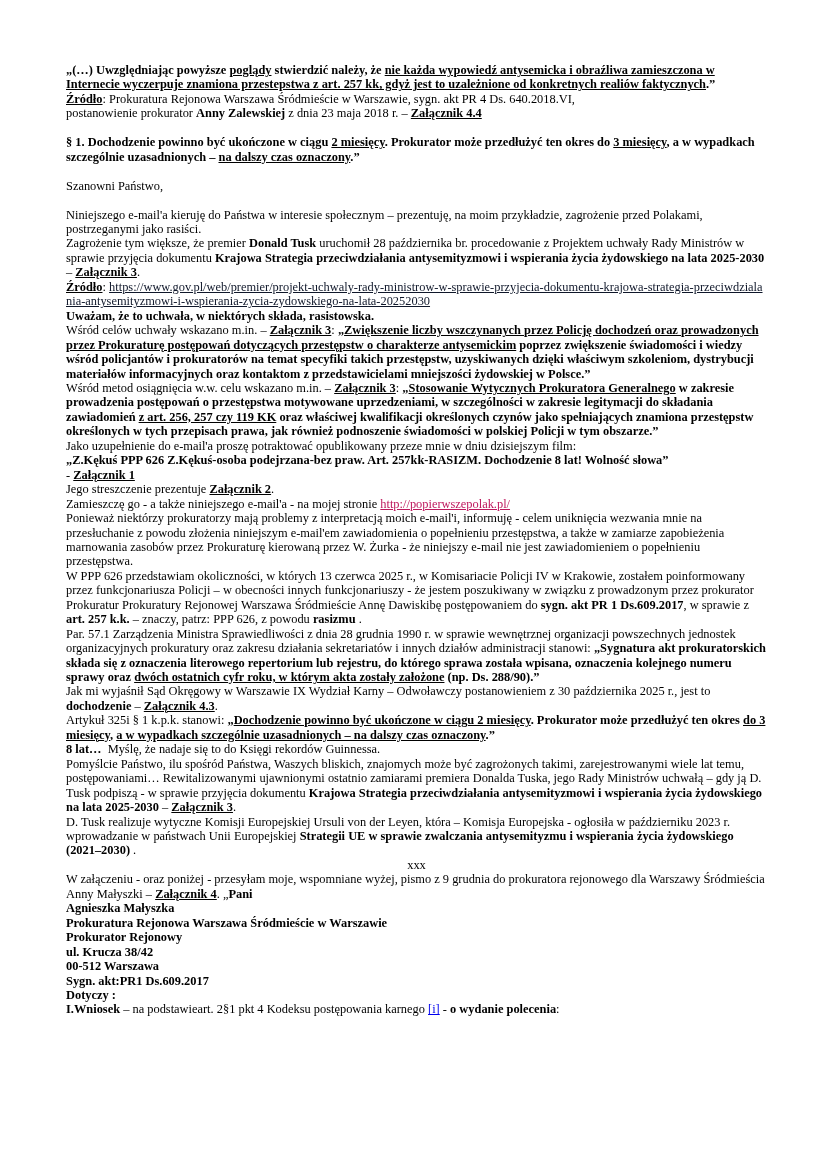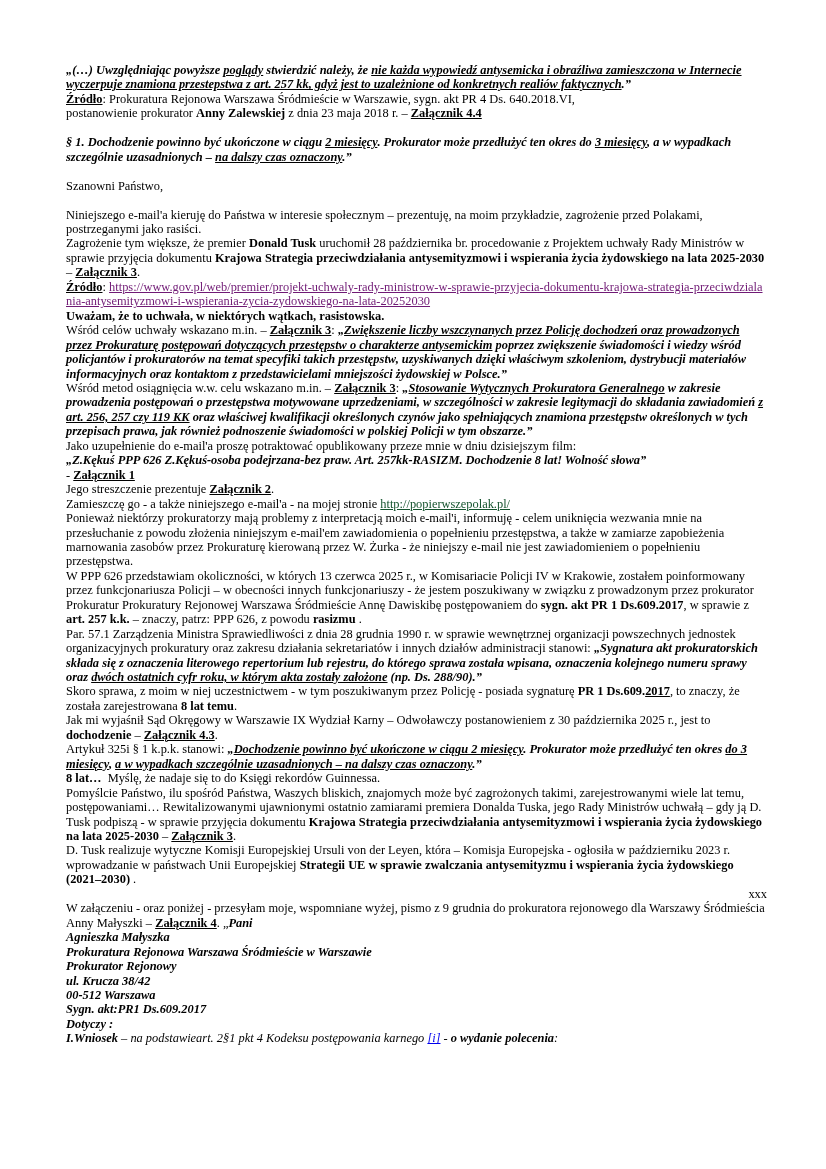--- a/index.html
+++ b/index.html
@@ -2,54 +2,53 @@
 <html lang="pl"><head>
 <meta charset="utf-8">
 <style>
   html,body{margin:0;padding:0;background:#ffffff;}
   body{width:826px;height:1169px;position:relative;overflow:hidden;
        font-family:"Liberation Serif",serif;-webkit-font-smoothing:antialiased;}
   #doc{position:absolute;left:66px;top:63px;width:701px;
        font-size:12.4px;line-height:14.45px;color:#000000;text-align:left;}
   p.para{margin:0;padding:0;}
   p.blank{min-height:14.45px;}
-  .center{text-align:right;}
+  .center{text-align:center;}
   .b{font-weight:bold;}
-  .i{font-style:italic;}
+  .i{}
   .u{text-decoration:underline;text-align:right;}
   a.link{color:#0000EE;text-decoration:underline;word-break:break-all;cursor:pointer;}
 </style>
 </head>
 <body style="background: rgb(255, 255, 255);">
 
 <div class="page">
   <div id="doc" style="color: rgb(0, 0, 0);">
       <p class="para"><span class="b i">„(…) Uwzględniając powyższe </span><span class="b i u">poglądy</span><span class="b i"> stwierdzić należy, że </span><span class="b i u">nie każda wypowiedź antysemicka i obraźliwa zamieszczona w Internecie wyczerpuje znamiona przestepstwa z art. 257 kk, gdyż jest to uzależnione od konkretnych realiów faktycznych</span><span class="b i">.”</span></p>
       <p class="para"><span class="b u">Źródło</span><span>: Prokuratura Rejonowa Warszawa Śródmieście w Warszawie, sygn. akt PR 4 Ds. 640.2018.VI,</span></p>
       <p class="para"><span>postanowienie prokurator </span><span class="b">Anny Zalewskiej</span><span> z dnia 23 maja 2018 r. – </span><span class="b u">Załącznik 4.4</span></p>
       <p class="para blank">&nbsp;</p>
       <p class="para"><span class="b i">§ 1. Dochodzenie powinno być ukończone w ciągu </span><span class="b i u">2 miesięcy</span><span class="b i">. Prokurator może przedłużyć ten okres do </span><span class="b i u">3 miesięcy</span><span class="b i">, a w wypadkach szczególnie uzasadnionych – </span><span class="b i u">na dalszy czas oznaczony</span><span class="b i">.”</span></p>
       <p class="para blank">&nbsp;</p>
       <p class="para"><span>Szanowni Państwo,</span></p>
       <p class="para blank">&nbsp;</p>
       <p class="para"><span>Niniejszego e-mail'a kieruję do Państwa w interesie społecznym – prezentuję, na moim przykładzie, zagrożenie przed Polakami, postrzeganymi jako rasiści.</span></p>
       <p class="para"><span>Zagrożenie tym większe, że premier </span><span class="b">Donald Tusk</span><span> uruchomił 28 października br. procedowanie z Projektem  uchwały Rady Ministrów w sprawie przyjęcia dokumentu </span><span class="b">Krajowa Strategia przeciwdziałania antysemityzmowi i wspierania życia żydowskiego na lata 2025-2030</span><span> – </span><span class="b u">Załącznik 3</span><span>.</span></p>
-      <p class="para"><span class="b u">Źródło</span><span>: </span><a href="#" class="link" style="color: #701a75;">https://www.gov.pl/web/premier/projekt-uchwaly-rady-ministrow-w-sprawie-przyjecia-dokumentu-krajowa-strategia-przeciwdzialania-antysemityzmowi-i-wspierania-zycia-zydowskiego-na-lata-20252030</a></p>
-      <p class="para"><span class="b">Uważam, że to uchwała, w niektórych wątkach, rasistowska.</span></p>
+      <p class="para"><span class="b u">Źródło</span><span>: </span><a href="#" class="link" style="color: #0f172a;">https://www.gov.pl/web/premier/projekt-uchwaly-rady-ministrow-w-sprawie-przyjecia-dokumentu-krajowa-strategia-przeciwdzialania-antysemityzmowi-i-wspierania-zycia-zydowskiego-na-lata-20252030</a></p>
+      <p class="para"><span class="b">Uważam, że to uchwała, w niektórych składa, rasistowska.</span></p>
       <p class="para"><span>Wśród celów uchwały wskazano m.in. – </span><span class="b u">Załącznik 3</span><span>: </span><span class="b i">„</span><span class="b i u">Zwiększenie liczby wszczynanych przez Policję dochodzeń oraz prowadzonych przez Prokuraturę postępowań dotyczących przestępstw o charakterze antysemickim</span><span class="b i"> poprzez zwiększenie świadomości i wiedzy wśród policjantów i prokuratorów na temat specyfiki takich przestępstw, uzyskiwanych dzięki właściwym szkoleniom, dystrybucji materiałów informacyjnych oraz kontaktom z przedstawicielami mniejszości żydowskiej w Polsce.”</span></p>
       <p class="para"><span>Wśród metod osiągnięcia w.w. celu wskazano m.in. – </span><span class="b u">Załącznik 3</span><span>: </span><span class="b i">„</span><span class="b i u">Stosowanie Wytycznych Prokuratora Generalnego</span><span class="b i"> w zakresie prowadzenia postępowań o przestępstwa motywowane uprzedzeniami, w szczególności w zakresie legitymacji do składania zawiadomień </span><span class="b i u">z art. 256, 257 czy 119 KK</span><span class="b i"> oraz właściwej kwalifikacji określonych czynów jako spełniających znamiona przestępstw określonych w tych przepisach prawa, jak również podnoszenie świadomości w polskiej Policji w tym obszarze.”</span></p>
       <p class="para"><span>Jako uzupełnienie do e-mail'a proszę potraktować opublikowany przeze mnie w dniu dzisiejszym film:</span></p>
       <p class="para"><span class="b i"> „Z.Kękuś PPP 626 Z.Kękuś-osoba podejrzana-bez praw. Art. 257kk-RASIZM. Dochodzenie 8 lat! Wolność słowa”</span></p>
       <p class="para"><span>- </span><span class="b u">Załącznik 1</span></p>
       <p class="para"><span>Jego streszczenie prezentuje </span><span class="b u">Załącznik 2</span><span>.</span></p>
-      <p class="para"><span>Zamieszczę go - a także niniejszego e-mail'a - na mojej stronie </span><a href="#" class="link" style="color: #14532d;">http://popierwszepolak.pl/</a></p>
+      <p class="para"><span>Zamieszczę go - a także niniejszego e-mail'a - na mojej stronie </span><a href="#" class="link" style="color: #be185d;">http://popierwszepolak.pl/</a></p>
       <p class="para"><span>Ponieważ niektórzy prokuratorzy mają problemy z interpretacją moich e-mail'i, informuję - celem uniknięcia wezwania mnie na przesłuchanie z powodu złożenia niniejszym e-mail'em zawiadomienia o popełnieniu przestępstwa, a także w zamiarze zapobieżenia marnowania zasobów przez Prokuraturę kierowaną przez W. Żurka - że niniejszy e-mail nie jest zawiadomieniem o popełnieniu przestępstwa.</span></p>
       <p class="para"><span>W PPP 626 przedstawiam okoliczności, w których 13 czerwca 2025 r., w Komisariacie Policji IV w Krakowie, zostałem poinformowany przez funkcjonariusza Policji – w obecności innych funkcjonariuszy - że jestem poszukiwany w związku z prowadzonym przez prokurator Prokuratur Prokuratury Rejonowej Warszawa Śródmieście Annę Dawiskibę postępowaniem do </span><span class="b">sygn. akt PR 1 Ds.609.2017</span><span>, w sprawie z </span><span class="b">art. 257 k.k.</span><span> – znaczy, patrz: PPP 626, z powodu </span><span class="b">rasizmu</span><span> .</span></p>
       <p class="para"><span>Par. 57.1 Zarządzenia Ministra Sprawiedliwości z dnia 28 grudnia 1990 r. w sprawie wewnętrznej organizacji powszechnych jednostek organizacyjnych prokuratury oraz zakresu działania sekretariatów i innych działów administracji stanowi: </span><span class="b i">„Sygnatura akt prokuratorskich składa się z oznaczenia literowego repertorium lub rejestru, do którego sprawa została wpisana, oznaczenia kolejnego numeru sprawy oraz </span><span class="b i u">dwóch ostatnich cyfr roku, w którym akta zostały założone</span><span class="b i"> (np. Ds. 288/90).”</span></p>
-      <p class="para"><span>Skoro sprawa, z moim w niej uczestnictwem - w tym poszukiwanym przez Policję - posiada sygnaturę </span><span class="b">PR 1 Ds.609.</span><span class="b u">2017</span><span>, to znaczy, że została zarejestrowana </span><span class="b">8 lat temu</span><span>.</span></p>
       <p class="para"><span>Jak mi wyjaśnił Sąd Okręgowy w Warszawie IX Wydział Karny – Odwoławczy postanowieniem z 30 października 2025 r., jest to </span><span class="b">dochodzenie</span><span> – </span><span class="b u">Załącznik 4.3</span><span>.</span></p>
       <p class="para"><span>Artykuł 325i § 1 k.p.k. stanowi: </span><span class="b i">„</span><span class="b i u">Dochodzenie powinno być ukończone w ciągu 2 miesięcy</span><span class="b i">. Prokurator może przedłużyć ten okres </span><span class="b i u">do 3 miesięcy</span><span class="b i">, </span><span class="b i u">a w wypadkach szczególnie uzasadnionych – na dalszy czas oznaczony</span><span class="b i">.”</span></p>
       <p class="para"><span class="b">8 lat…</span><span>&nbsp; Myślę, że nadaje się to do Księgi rekordów Guinnessa.</span></p>
       <p class="para"><span>Pomyślcie Państwo, ilu spośród Państwa, Waszych bliskich, znajomych może być zagrożonych takimi, zarejestrowanymi wiele lat temu, postępowaniami… Rewitalizowanymi ujawnionymi ostatnio zamiarami premiera Donalda Tuska, jego Rady Ministrów uchwałą – gdy ją D. Tusk podpiszą - w sprawie przyjęcia dokumentu </span><span class="b">Krajowa Strategia przeciwdziałania antysemityzmowi i wspierania życia żydowskiego na lata 2025-2030</span><span> – </span><span class="b u">Załącznik 3</span><span>.</span></p>
       <p class="para"><span>D. Tusk realizuje wytyczne Komisji Europejskiej Ursuli von der Leyen, która – Komisja Europejska - ogłosiła w październiku 2023 r. wprowadzanie w państwach Unii Europejskiej </span><span class="b">Strategii UE w sprawie zwalczania antysemityzmu i wspierania życia żydowskiego (2021–2030)</span><span> .</span></p>
       <p class="para center"><span>xxx</span></p>
       <p class="para"><span>W załączeniu - oraz poniżej - przesyłam moje, wspomniane wyżej, pismo z 9 grudnia do prokuratora rejonowego dla Warszawy Śródmieścia Anny Małyszki – </span><span class="b u">Załącznik 4</span><span>. „</span><span class="b i">Pani</span></p>
       <p class="para"><span class="b i">Agnieszka Małyszka</span></p>
       <p class="para"><span class="b i">Prokuratura Rejonowa Warszawa Śródmieście w Warszawie</span></p>
       <p class="para"><span class="b i">Prokurator Rejonowy</span></p>

